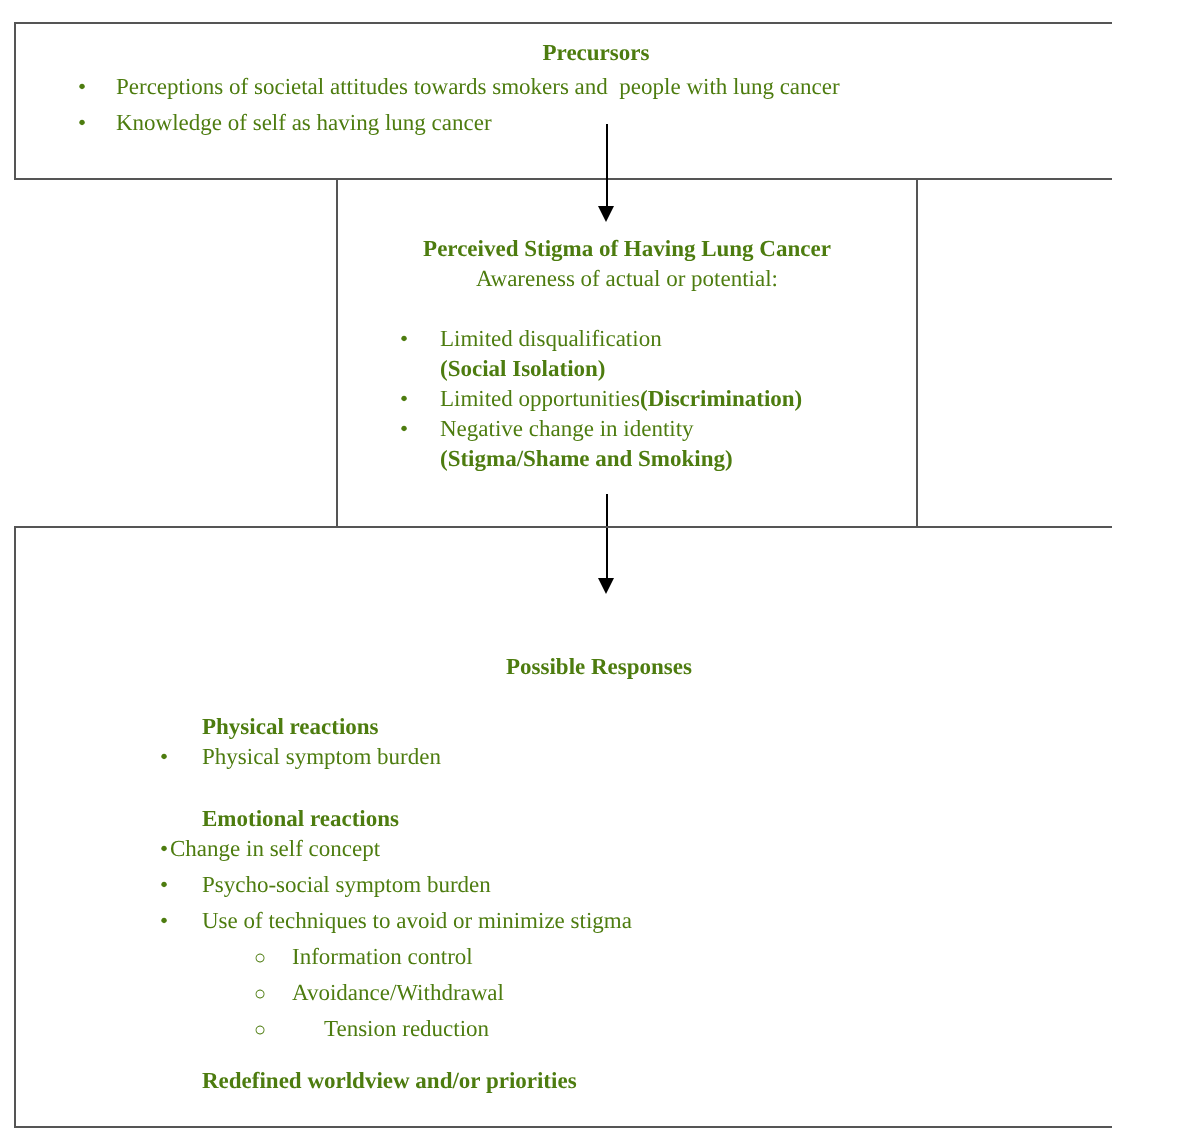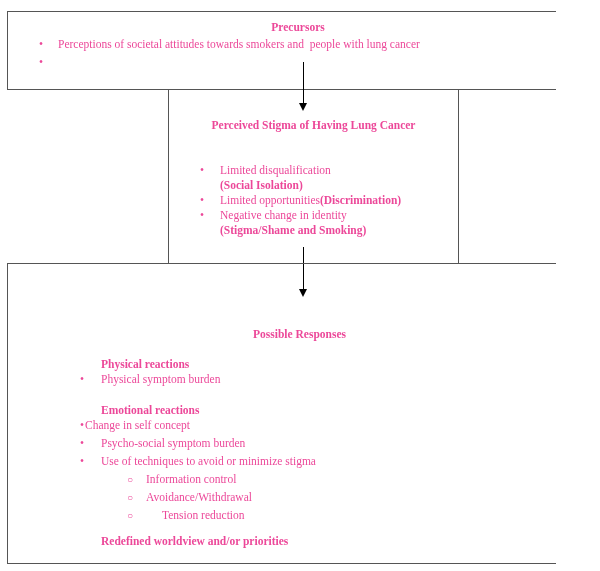--- a/index.html
+++ b/index.html
@@ -7,21 +7,21 @@
     margin: 0;
     padding: 0;
     background: #ffffff;
   }
   #canvas {
     position: relative;
     width: 556px;
     height: 571px;
     background: #ffffff;
     font-family: "Liberation Serif", "DejaVu Serif", serif;
-    color: #ec4899;
+    color: #4d7c0f;
     overflow: hidden;
   }
 
   
   .box {
     position: absolute;
     box-sizing: border-box;
     border: 1px solid #555555;
     background: transparent;
   }
@@ -100,28 +100,30 @@
 
 <div id="canvas">
 
   <div class="box" id="box-precursors">
     <div class="heading-center" style="top:8px;">Precursors</div>
 
     <div class="bullet" style="left:31px; top:25px;">•</div>
     <div class="li" style="left:50px; top:25px;">Perceptions of societal attitudes towards smokers and  people with lung cancer</div>
 
     <div class="bullet" style="left:31px; top:43px;">•</div>
+    <div class="li" style="left:50px; top:43px;">Knowledge of self as having lung cancer</div>
   </div>
 
   <div class="connector" id="connector-1"></div>
   <div class="arrowhead" id="arrowhead-1"></div>
 
   <div class="box" id="box-perceived-stigma">
     <div class="heading-center" style="top:29px;">Perceived Stigma of Having Lung Cancer</div>
 
+    <div class="heading-center" style="top:44px; font-weight:normal;">Awareness of actual or potential:</div>
 
     <div class="bullet" style="left:31px; top:74px;">•</div>
     <div class="li" style="left:51px; top:74px;">Limited disqualification</div>
     <div class="li bold" style="left:51px; top:89px;">(Social Isolation)</div>
 
     <div class="bullet" style="left:31px; top:104px;">•</div>
     <div class="li" style="left:51px; top:104px;"><span>Limited opportunities</span><span class="bold">(Discrimination)</span></div>
 
     <div class="bullet" style="left:31px; top:119px;">•</div>
     <div class="li" style="left:51px; top:119px;text-align:right;">Negative change in identity</div>

